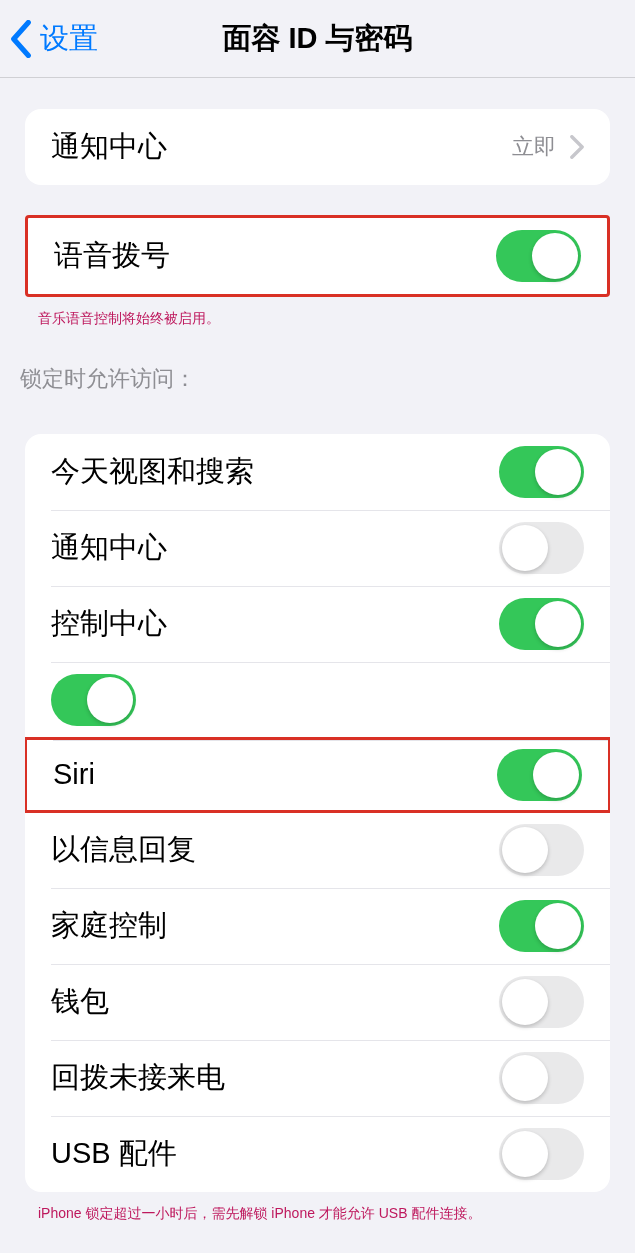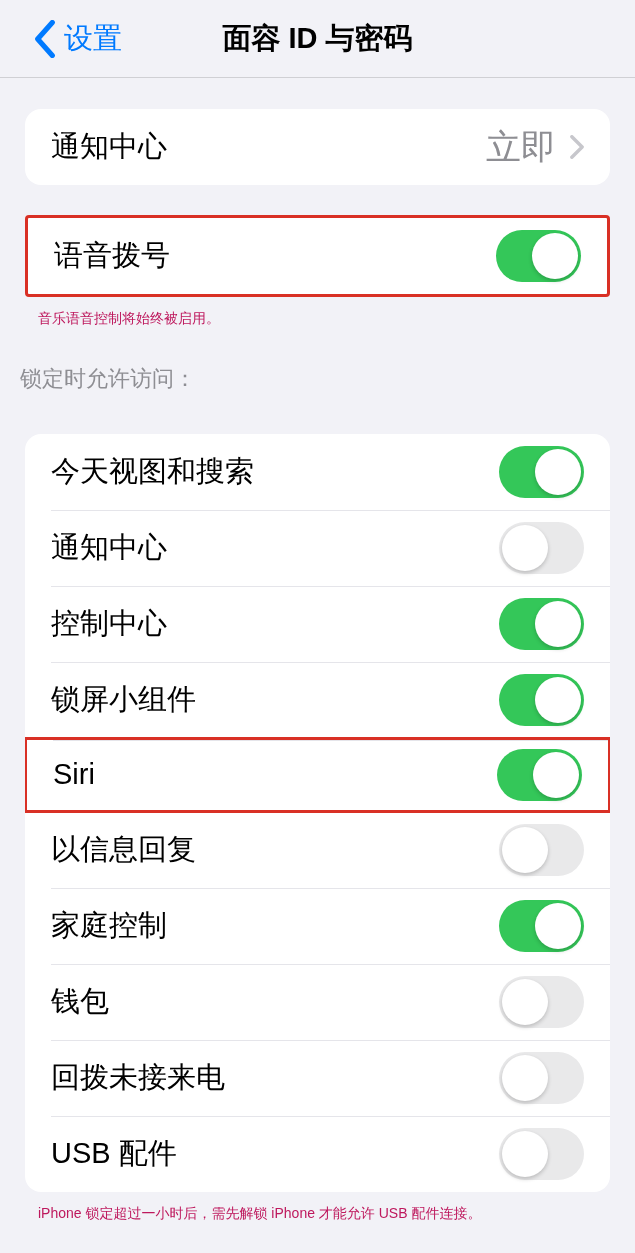--- a/index.html
+++ b/index.html
@@ -14,21 +14,20 @@
       width: 635px;
       color: #000;
     }
     .nav-bar {
       height: 78px;
       display: flex;
       align-items: center;
       position: relative;
       background: #f2f2f7;
       border-bottom: 1px solid #d0d0d4;
-      padding-left: 24px;
     }
     .back-button {
       display: flex;
       align-items: center;
       padding-left: 10px;
       color: #007aff;
       font-size: 29px;
       cursor: pointer;
     }
     .back-chevron {
@@ -83,21 +82,21 @@
       font-size: 29px;
       font-weight: 400;
       color: #000;
     }
     .row-value-wrap {
       display: flex;
       align-items: center;
       gap: 14px;
     }
     .row-value {
-      font-size: 35px;
+      font-size: 22px;
       color: #8e8e93;
     }
     .disclosure-chevron {
       width: 14px;
       height: 24px;
     }
     .footer-text {
       font-size: 14px;
       color: #be185d;
       padding: 12px 38px 0 38px;
@@ -194,21 +193,20 @@
           <div class="toggle-knob"></div>
         </div>
       </div>
       <div class="row">
         <div class="row-label">控制中心</div>
         <div class="toggle on">
           <div class="toggle-knob"></div>
         </div>
       </div>
       <div class="row">
-        <div class="row-label">锁屏小组件</div>
         <div class="toggle on">
           <div class="toggle-knob"></div>
         </div>
       </div>
       <div class="row highlight-inner">
         <div class="row-label">Siri</div>
         <div class="toggle on">
           <div class="toggle-knob"></div>
         </div>
       </div>

